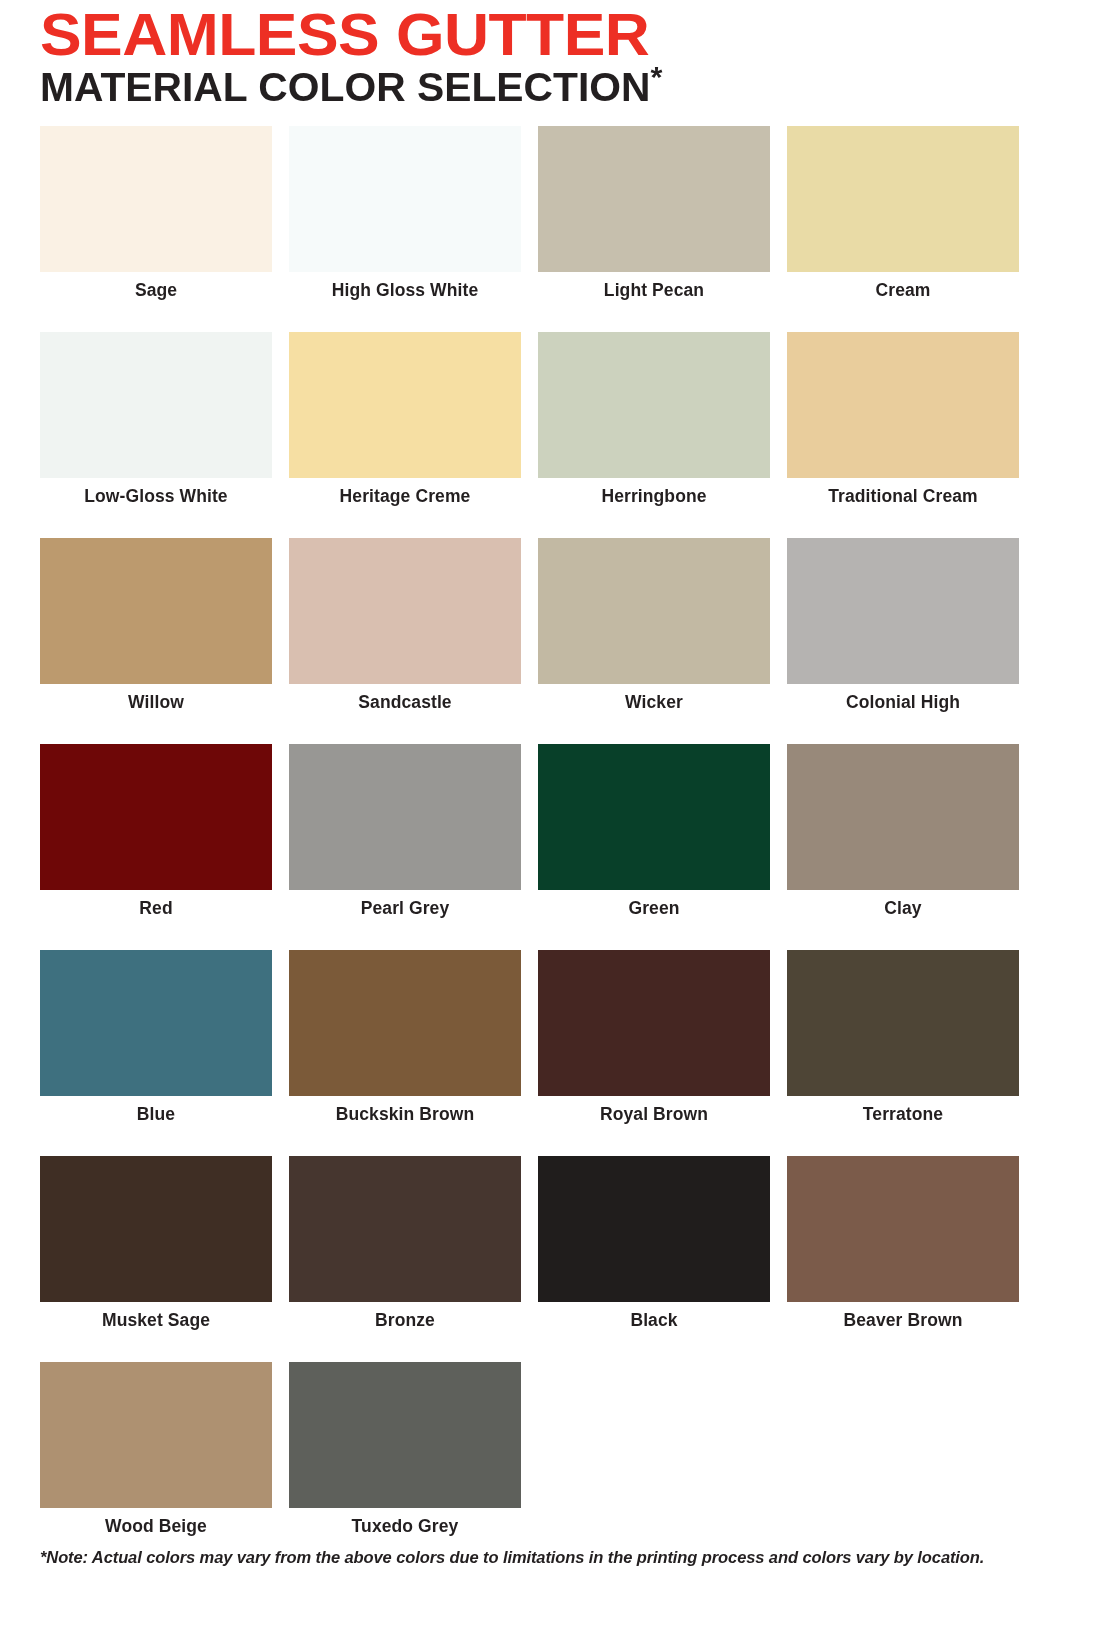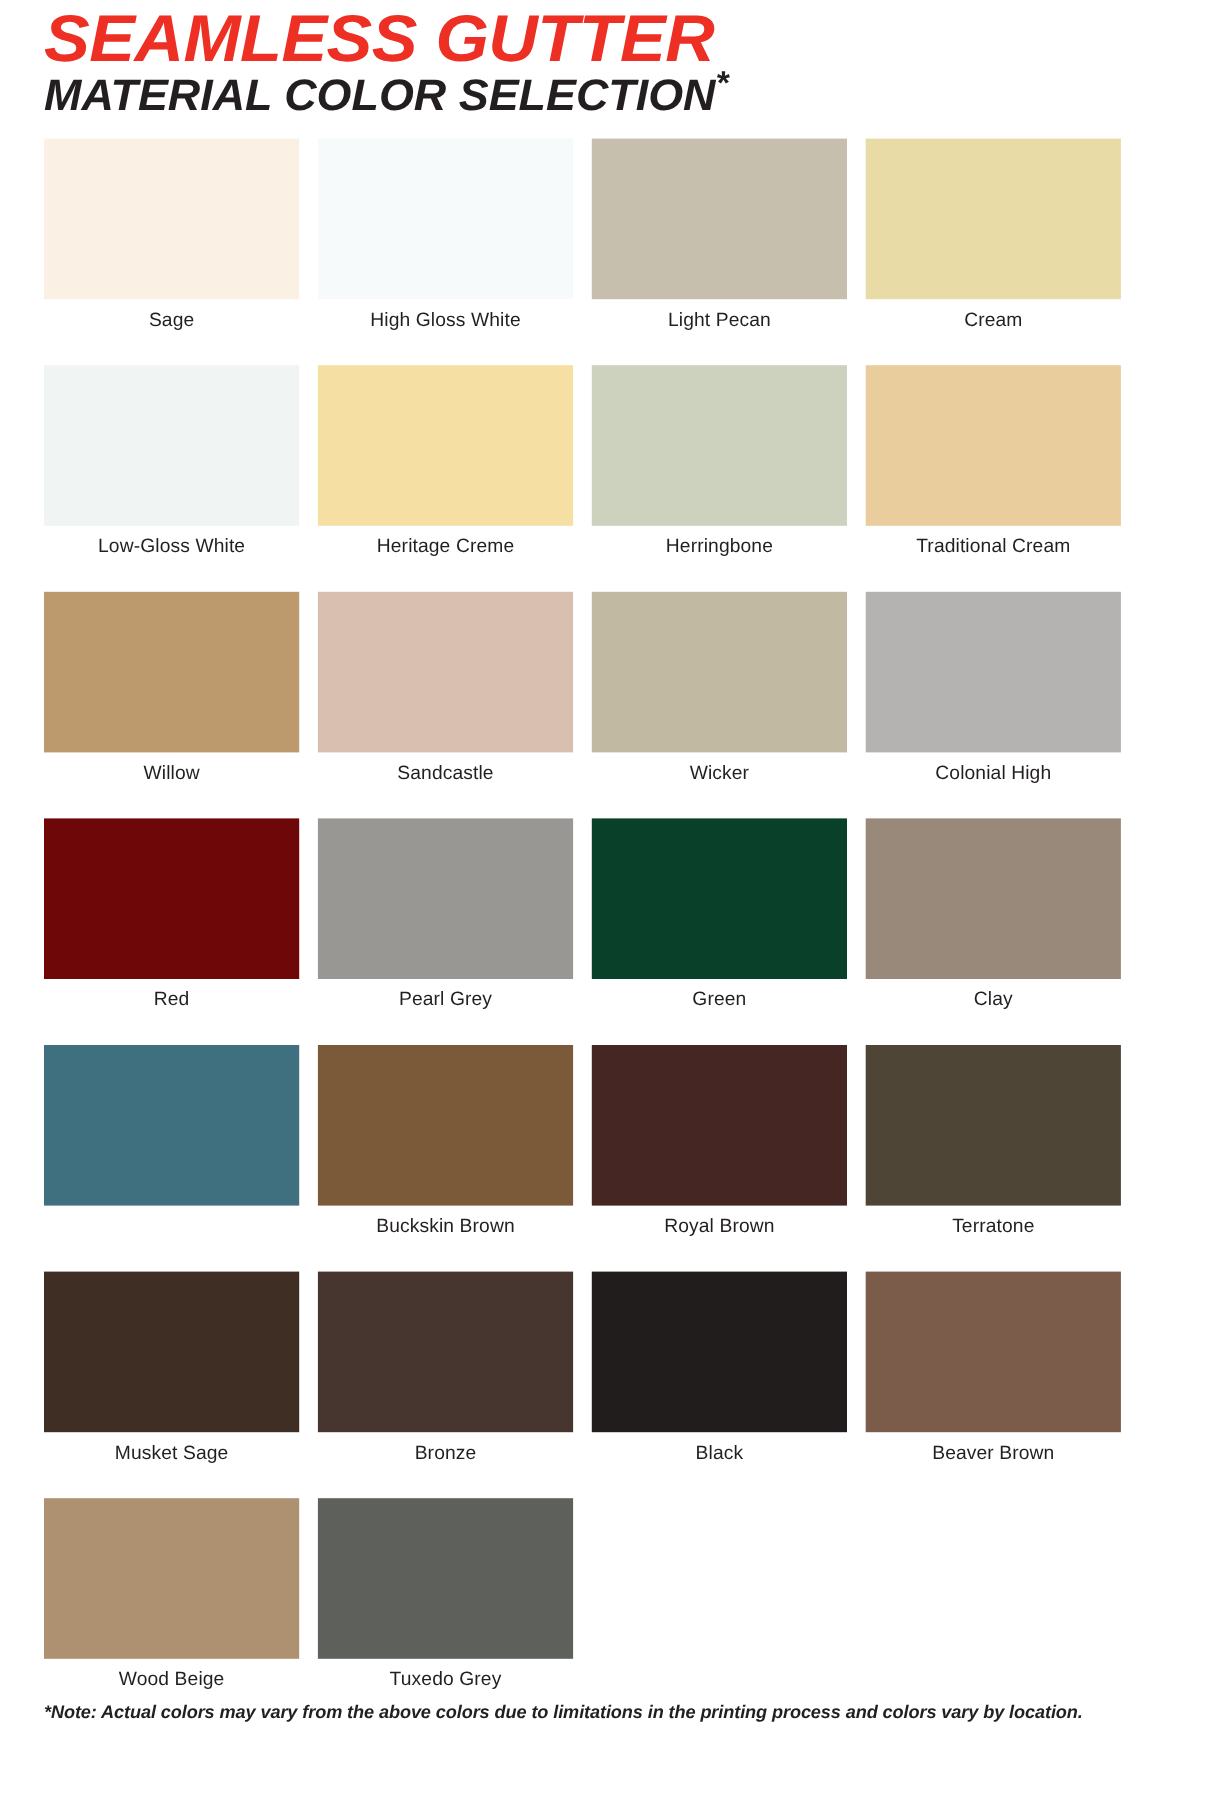--- a/index.html
+++ b/index.html
@@ -19,21 +19,20 @@
     position: relative;
     width: 1100px;
     height: 1643px;
     box-sizing: border-box;
     padding: 0 40px;
   }
 
   
   .header {
     padding-top: 6px;
-    font-style: italic;
   }
   .title-main {
     font-family: "Liberation Sans Narrow", "Liberation Sans", sans-serif;
     font-weight: bold;
     font-size: 60px;
     line-height: 58px;
     letter-spacing: -0.5px;
     transform: scaleX(1.04);
     transform-origin: left center;
     margin: 0;
@@ -61,20 +60,21 @@
     margin-top: 18px;
     display: grid;
     grid-template-columns: repeat(4, 232px);
     column-gap: 17px;
     row-gap: 0;
   }
   .cell {
     width: 232px;
     height: 206px;
     box-sizing: border-box;
+    font-weight: bold;
   }
   .swatch {
     width: 232px;
     height: 146px;
     display: block;
   }
   .swatch-label {
     display: block;
     text-align: center;
     font-family: "Liberation Sans", sans-serif;
@@ -170,20 +170,21 @@
       <div class="cell">
         <span class="swatch" style="background-color: rgb(8, 64, 41);"></span>
         <span class="swatch-label">Green</span>
       </div>
       <div class="cell">
         <span class="swatch" style="background-color: rgb(152, 137, 122);"></span>
         <span class="swatch-label">Clay</span>
       </div>
       <div class="cell">
         <span class="swatch" style="background-color: rgb(62, 112, 127);"></span>
+        <span class="swatch-label">Blue</span>
       </div>
       <div class="cell">
         <span class="swatch" style="background-color: rgb(123, 90, 57);"></span>
         <span class="swatch-label">Buckskin Brown</span>
       </div>
       <div class="cell">
         <span class="swatch" style="background-color: rgb(69, 38, 34);"></span>
         <span class="swatch-label">Royal Brown</span>
       </div>
       <div class="cell">

